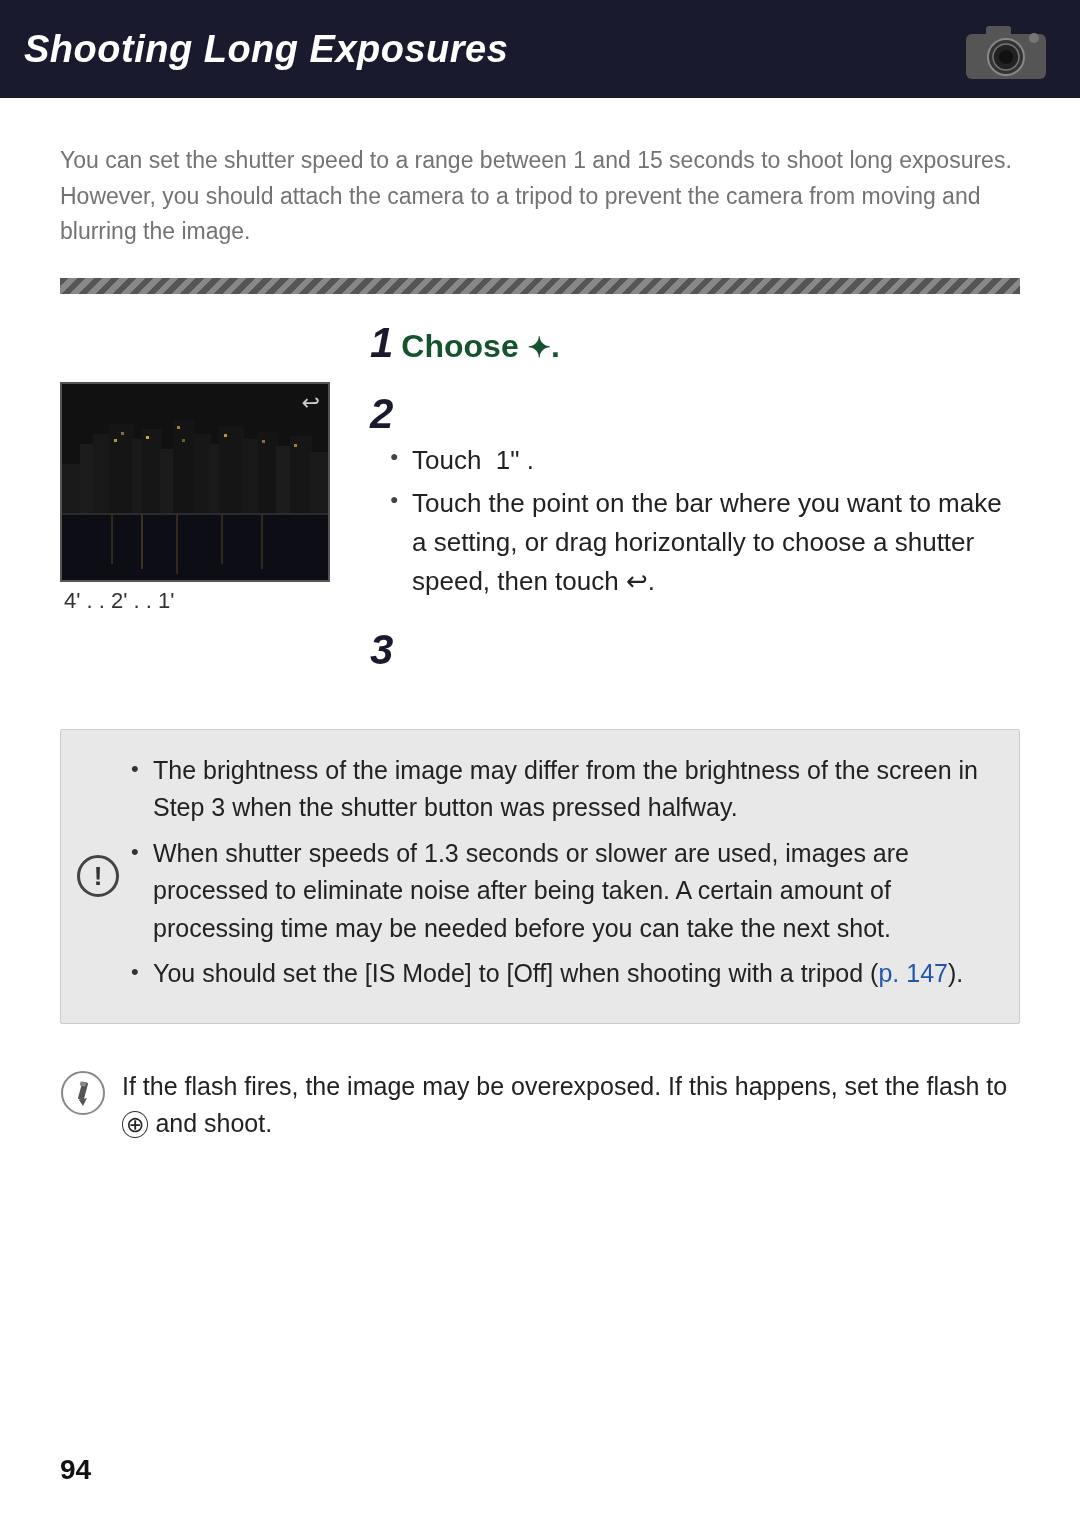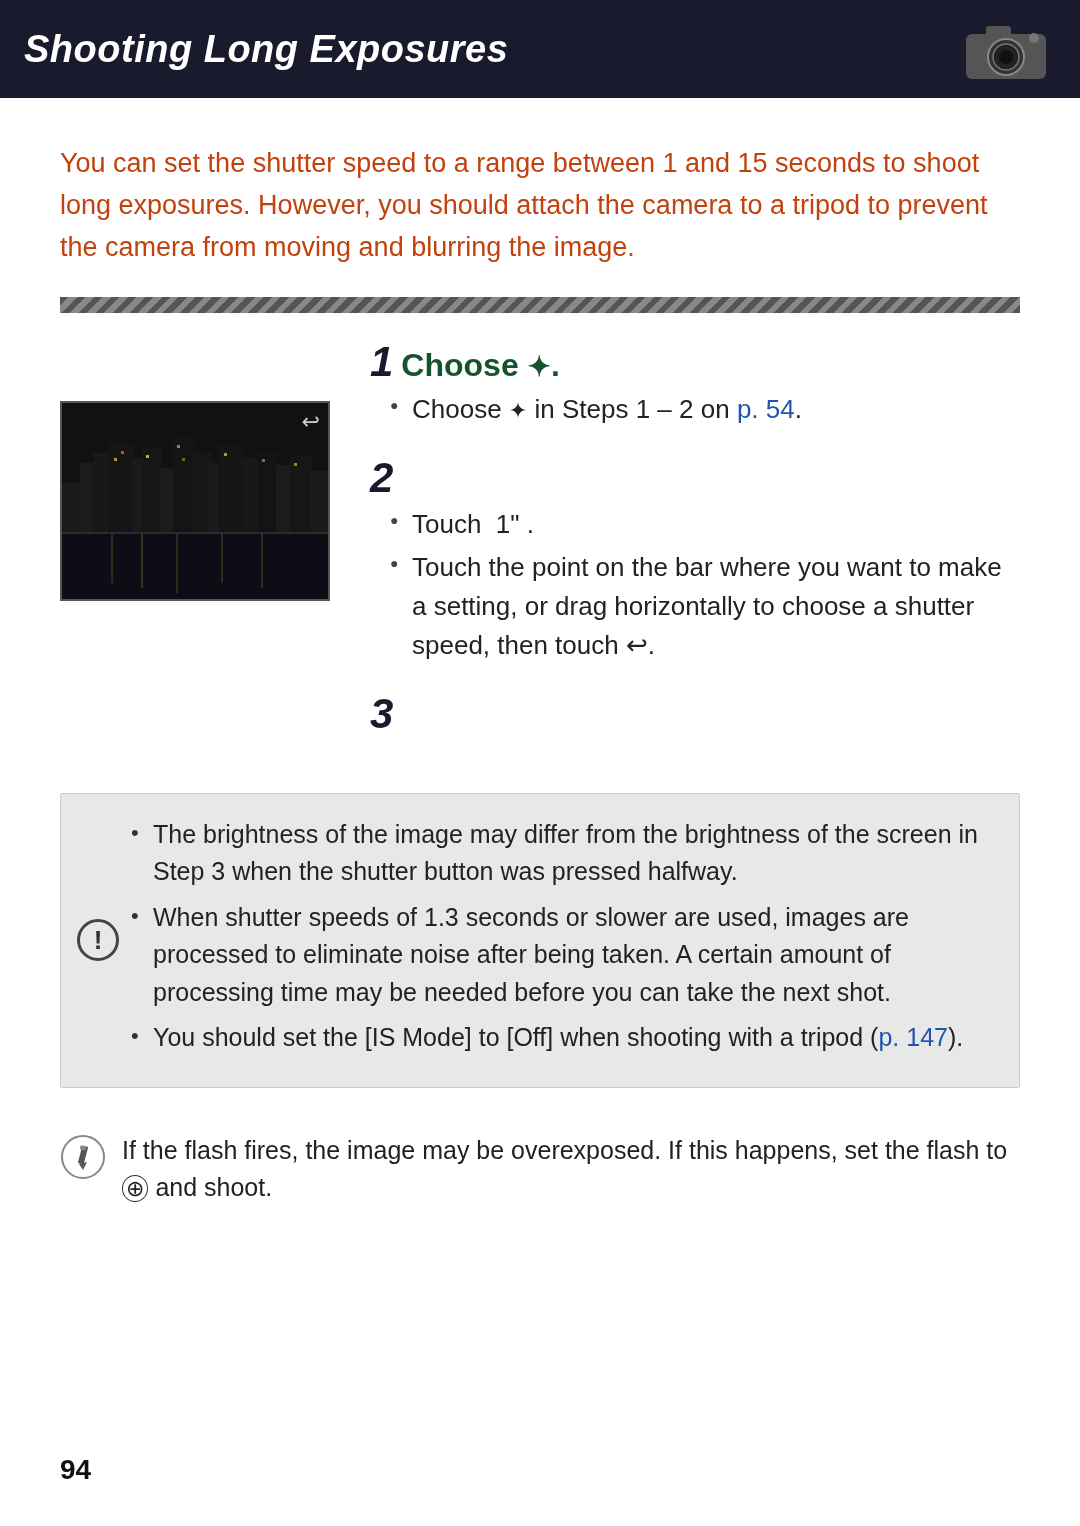--- a/index.html
+++ b/index.html
@@ -45,24 +45,24 @@
       background: repeating-linear-gradient(
         -45deg,
         #555 0px, #555 6px,
         #888 6px, #888 12px
       );
       margin: 0 0 28px 0;
     }
 
     
     .intro-text {
-      font-size: 27px;
+      font-size: 23px;
       line-height: 1.55;
       margin-bottom: 28px;
-      color: #c2410c;
+      color: #737373;
     }
 
     
     .main-layout {
       display: flex;
       gap: 0px;
       align-items: flex-start;
       margin-bottom: 30px;
     }
 
@@ -302,32 +302,30 @@
 
         <line x1="50" y1="130" x2="50" y2="180" stroke="#ffcc44" stroke-width="1" opacity="0.3"></line>
         <line x1="80" y1="130" x2="80" y2="185" stroke="#ffcc44" stroke-width="1.5" opacity="0.25"></line>
         <line x1="115" y1="130" x2="115" y2="190" stroke="#ffcc44" stroke-width="1" opacity="0.3"></line>
         <line x1="160" y1="130" x2="160" y2="180" stroke="#ffcc44" stroke-width="1.5" opacity="0.2"></line>
         <line x1="200" y1="130" x2="200" y2="185" stroke="#ffcc44" stroke-width="1" opacity="0.3"></line>
 
         <line x1="0" y1="130" x2="270" y2="130" stroke="#333" stroke-width="1.5"></line>
       </svg>
     </div>
+    <div class="preview-label">4'  .  .  2'  .  .  1'</div>
   </div>
 
   <div class="right-panel">
 
     <div class="step">
       <div class="step-header">
         <span class="step-number">1</span>
         <span class="step-title">Choose <span style="font-size:28px;">✦</span>.</span>
       </div>
-      <ul class="step-bullets">
-        <li>Choose <span style="font-size:22px;">✦</span> in Steps 1 – 2 on <span class="link-text">p. 54</span>.</li>
-      </ul>
     </div>
 
     <div class="step">
       <div class="step-header">
         <span class="step-number">2</span>
       </div>
       <ul class="step-bullets">
         <li>Touch &nbsp;1" .</li>
         <li>Touch the point on the bar where you want to make a setting, or drag horizontally to choose a shutter speed, then touch ↩.</li>
       </ul>

